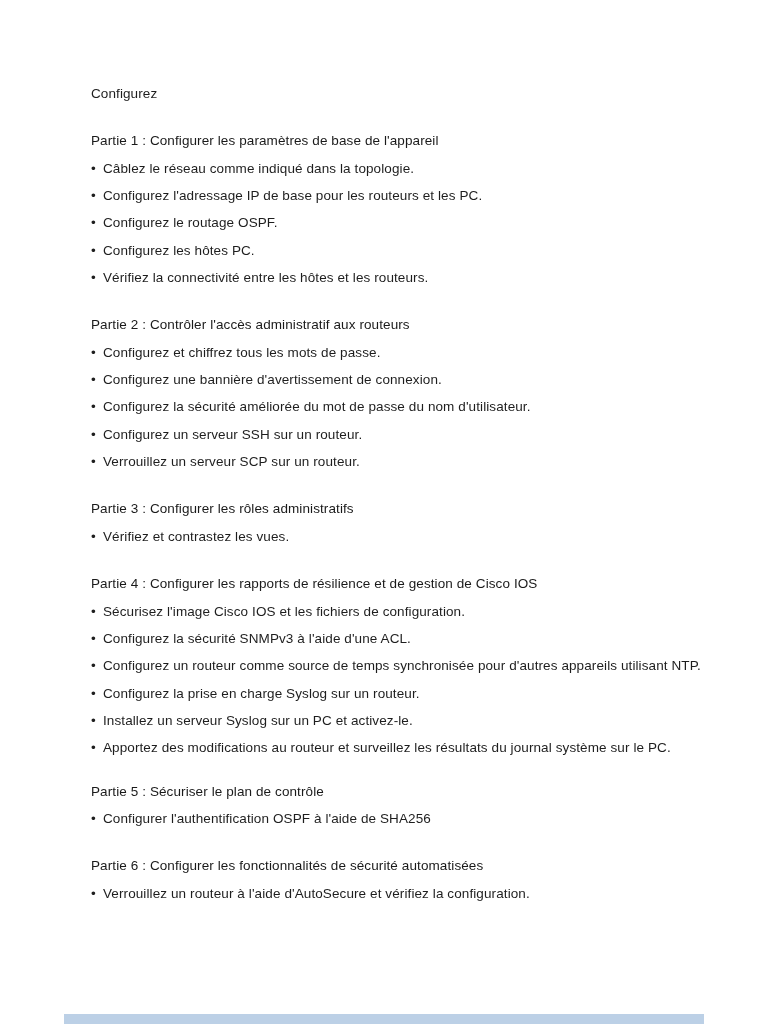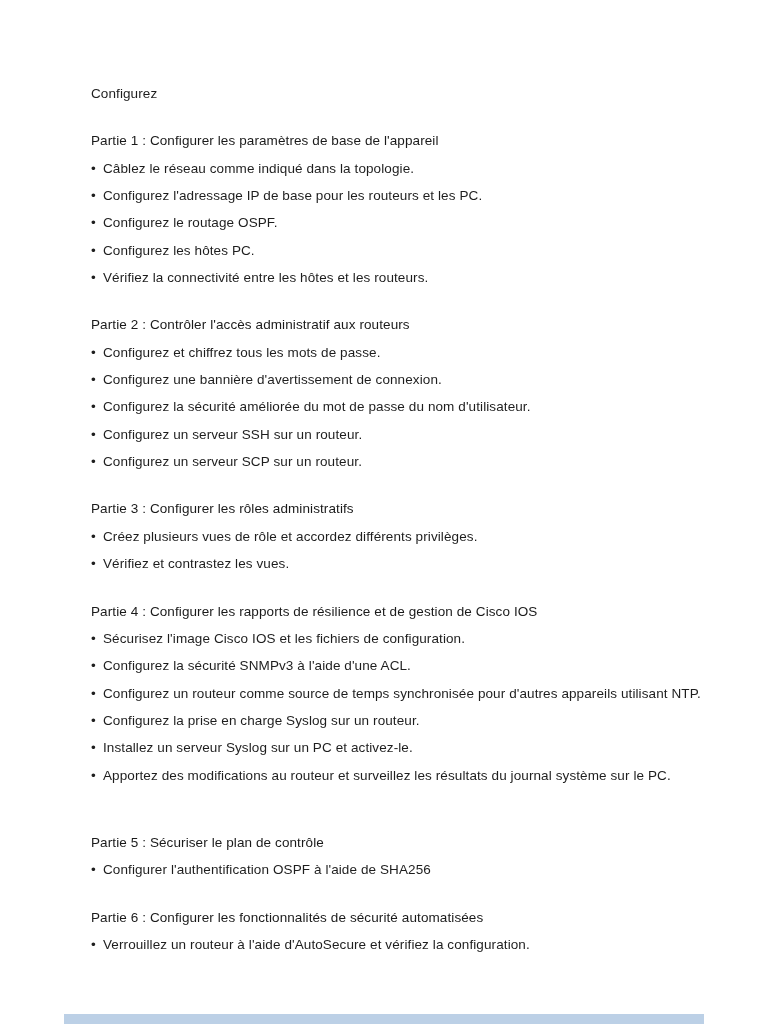--- a/index.html
+++ b/index.html
@@ -26,21 +26,21 @@
     line-height: 27.35px;
     color: #1e1e1e;
     white-space: nowrap;
     letter-spacing: 0.1px;
   }
   .part-heading {
     color: #1a1a1a;
     margin-top: 20px;
   }
   .gap-before {
-    margin-top: 40px;
+    margin-top: 16px;
   }
   .bullet-line .bullet-marker {
     display: inline-block;
     width: 12px;
     color: #1e1e1e;
   }
   .bottom-strip {
     position: absolute;
     left: 64px;
     right: 64px;
@@ -59,23 +59,22 @@
         <div class="line bullet-line"><span class="bullet-marker">•</span><span class="bullet-text">Câblez le réseau comme indiqué dans la topologie.</span></div>
         <div class="line bullet-line"><span class="bullet-marker">•</span><span class="bullet-text">Configurez l'adressage IP de base pour les routeurs et les PC.</span></div>
         <div class="line bullet-line"><span class="bullet-marker">•</span><span class="bullet-text">Configurez le routage OSPF.</span></div>
         <div class="line bullet-line"><span class="bullet-marker">•</span><span class="bullet-text">Configurez les hôtes PC.</span></div>
         <div class="line bullet-line"><span class="bullet-marker">•</span><span class="bullet-text">Vérifiez la connectivité entre les hôtes et les routeurs.</span></div>
         <div class="line part-heading">Partie 2 : Contrôler l'accès administratif aux routeurs</div>
         <div class="line bullet-line"><span class="bullet-marker">•</span><span class="bullet-text">Configurez et chiffrez tous les mots de passe.</span></div>
         <div class="line bullet-line"><span class="bullet-marker">•</span><span class="bullet-text">Configurez une bannière d'avertissement de connexion.</span></div>
         <div class="line bullet-line"><span class="bullet-marker">•</span><span class="bullet-text">Configurez la sécurité améliorée du mot de passe du nom d'utilisateur.</span></div>
         <div class="line bullet-line"><span class="bullet-marker">•</span><span class="bullet-text">Configurez un serveur SSH sur un routeur.</span></div>
-        <div class="line bullet-line"><span class="bullet-marker">•</span><span class="bullet-text">Configurez un serveur SCP sur un routeur.</span></div>
+        <div class="line bullet-line"><span class="bullet-marker">•</span><span class="bullet-text">Verrouillez un serveur SCP sur un routeur.</span></div>
         <div class="line part-heading">Partie 3 : Configurer les rôles administratifs</div>
-        <div class="line bullet-line"><span class="bullet-marker">•</span><span class="bullet-text">Créez plusieurs vues de rôle et accordez différents privilèges.</span></div>
         <div class="line bullet-line"><span class="bullet-marker">•</span><span class="bullet-text">Vérifiez et contrastez les vues.</span></div>
         <div class="line part-heading">Partie 4 : Configurer les rapports de résilience et de gestion de Cisco IOS</div>
         <div class="line bullet-line"><span class="bullet-marker">•</span><span class="bullet-text">Sécurisez l'image Cisco IOS et les fichiers de configuration.</span></div>
         <div class="line bullet-line"><span class="bullet-marker">•</span><span class="bullet-text">Configurez la sécurité SNMPv3 à l'aide d'une ACL.</span></div>
         <div class="line bullet-line"><span class="bullet-marker">•</span><span class="bullet-text">Configurez un routeur comme source de temps synchronisée pour d'autres appareils utilisant NTP.</span></div>
         <div class="line bullet-line"><span class="bullet-marker">•</span><span class="bullet-text">Configurez la prise en charge Syslog sur un routeur.</span></div>
         <div class="line bullet-line"><span class="bullet-marker">•</span><span class="bullet-text">Installez un serveur Syslog sur un PC et activez-le.</span></div>
         <div class="line bullet-line"><span class="bullet-marker">•</span><span class="bullet-text">Apportez des modifications au routeur et surveillez les résultats du journal système sur le PC.</span></div>
         <div class="line part-heading gap-before">Partie 5 : Sécuriser le plan de contrôle</div>
         <div class="line bullet-line"><span class="bullet-marker">•</span><span class="bullet-text">Configurer l'authentification OSPF à l'aide de SHA256</span></div>

